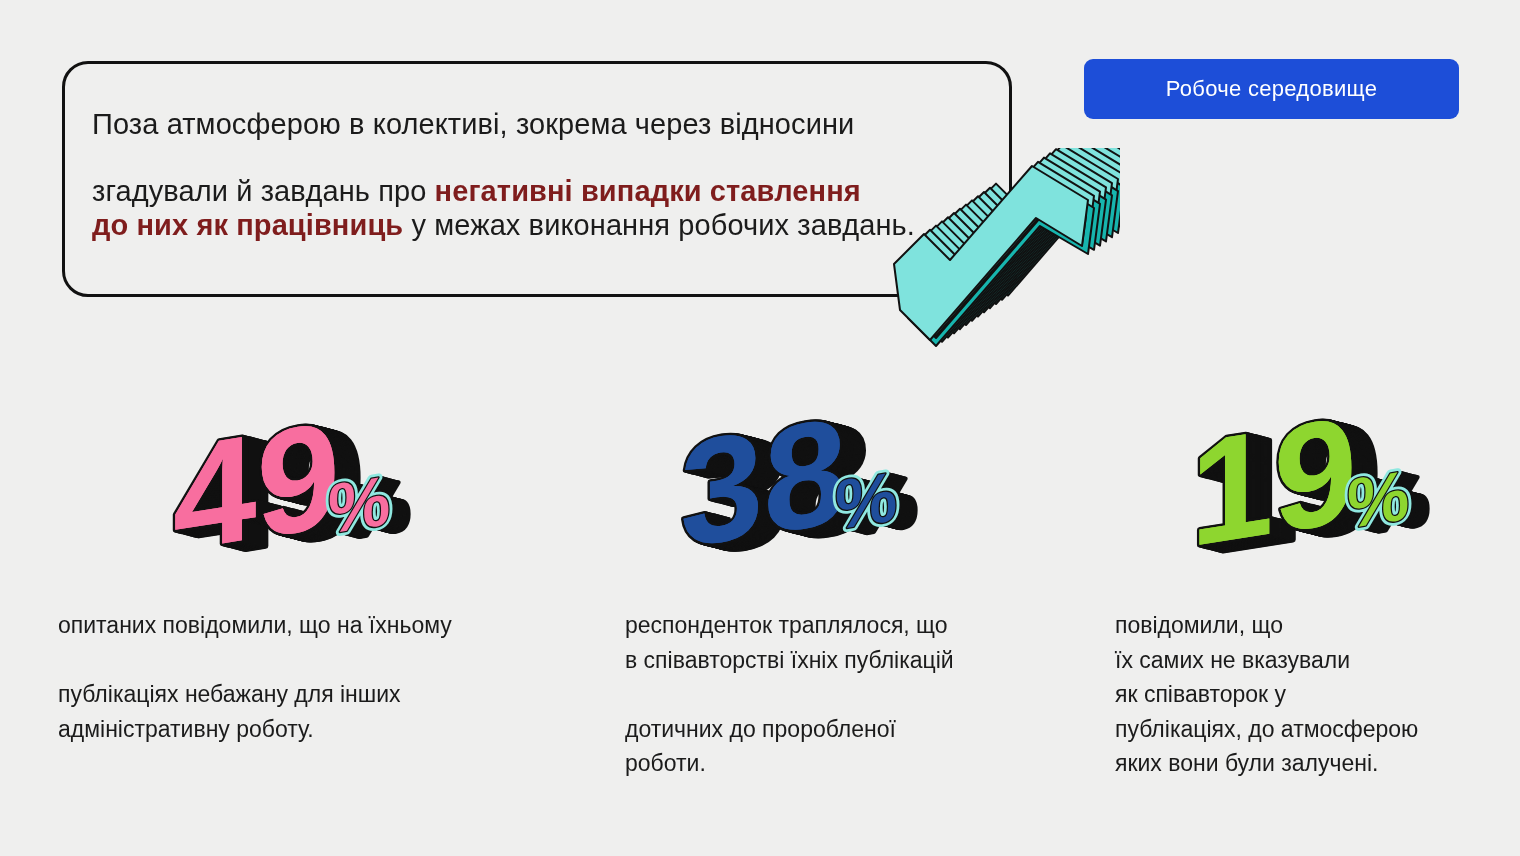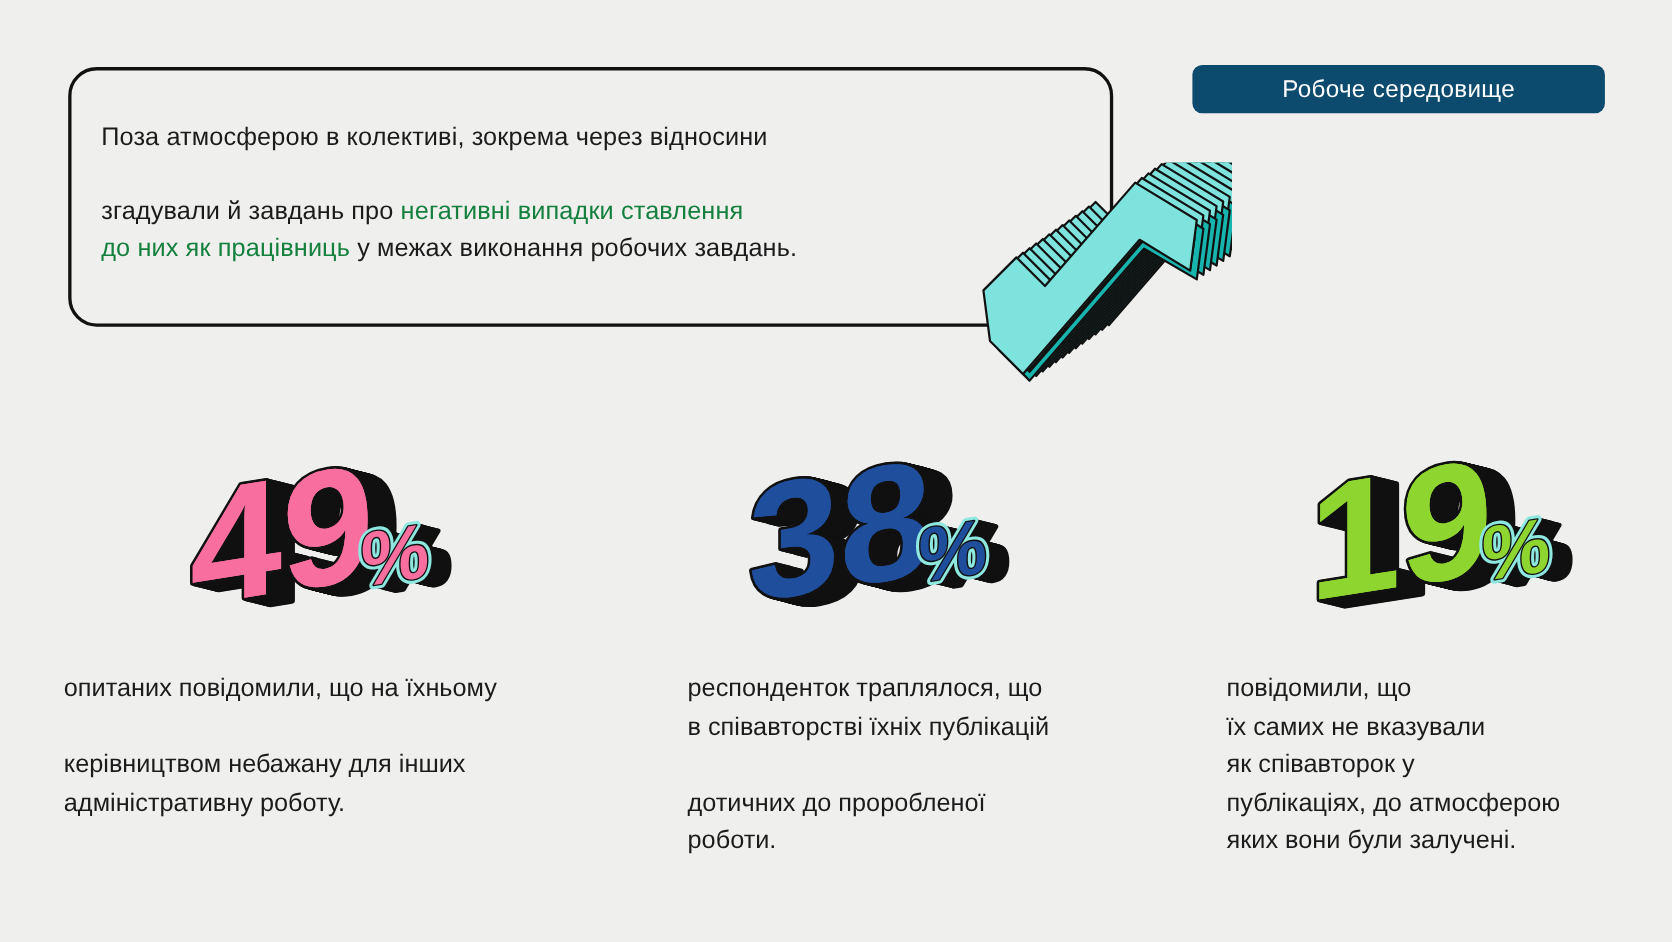--- a/index.html
+++ b/index.html
@@ -25,35 +25,35 @@
     border: 3px solid #111111;
     border-radius: 26px;
     box-sizing: border-box;
     background: transparent;
   }
   .bubble-text {
     position: absolute;
     left: 92px;
     top: 108px;
     width: 840px;
-    font-size: 23px;
+    font-size: 29px;
     line-height: 33.5px;
     color: #1b1b1b;
     letter-spacing: 0.1px;
   }
-  .bubble-text b { font-weight: 400; color: #15803d; }
+  .bubble-text b { font-weight: 700; color: #7f1d1d; }
 
   
   .badge {
     position: absolute;
     left: 1084px;
     top: 59px;
     width: 375px;
-    height: 44px;
-    background: #0c4a6e;
+    height: 60px;
+    background: #1d4ed8;
     border-radius: 9px;
     display: flex;
     align-items: center;
     justify-content: center;
     box-sizing: border-box;
   }
   .badge-label {
     color: #ffffff;
     font-size: 22px;
     letter-spacing: 0.3px;
@@ -242,21 +242,21 @@
             <text x="186.84" y="155.76" font-family="&quot;Liberation Sans&quot;, sans-serif" font-size="70" font-weight="700" fill="#1b3b3a" stroke="#111111" stroke-width="4" stroke-linejoin="round" paint-order="stroke" transform="skewY(-9)">%</text>
             <text x="185.92" y="155.38" font-family="&quot;Liberation Sans&quot;, sans-serif" font-size="70" font-weight="700" fill="#1b3b3a" stroke="#111111" stroke-width="4" stroke-linejoin="round" paint-order="stroke" transform="skewY(-9)">%</text>
             <text x="185" y="155" font-family="&quot;Liberation Sans&quot;, sans-serif" font-size="70" font-weight="700" fill="#f86e9f" stroke="#8fe8e0" stroke-width="8" stroke-linejoin="round" paint-order="stroke" transform="skewY(-9)">%</text>
             <text x="185" y="155" font-family="&quot;Liberation Sans&quot;, sans-serif" font-size="70" font-weight="700" fill="#f86e9f" stroke="#111111" stroke-width="2.5" stroke-linejoin="round" paint-order="stroke" transform="skewY(-9)">%</text>
           </g>
       </svg>
     </div>
     <div class="caption cap-0">
       <span>опитаних повідомили, що на їхньому</span><br>
       <br>
-      <span>керівництвом </span><b>небажану для інших</b><br>
+      <span>публікаціях </span><b>небажану для інших</b><br>
       <b>адміністративну роботу.</b>
     </div>
   </div>
 
   <div class="stat stat-1">
     <div class="num-wrap">
       <svg class="num-svg num-1" width="350" height="190" viewBox="0 0 350 190">
         <g id="num3d-1">
             <text x="78.92" y="157.88" font-family="&quot;Liberation Sans&quot;, sans-serif" font-size="150" font-weight="700" fill="#8fe8e0" stroke="#111111" stroke-width="5" stroke-linejoin="round" paint-order="stroke" transform="skewY(-9)">38</text>
             <text x="78" y="157.5" font-family="&quot;Liberation Sans&quot;, sans-serif" font-size="150" font-weight="700" fill="#8fe8e0" stroke="#111111" stroke-width="5" stroke-linejoin="round" paint-order="stroke" transform="skewY(-9)">38</text>

